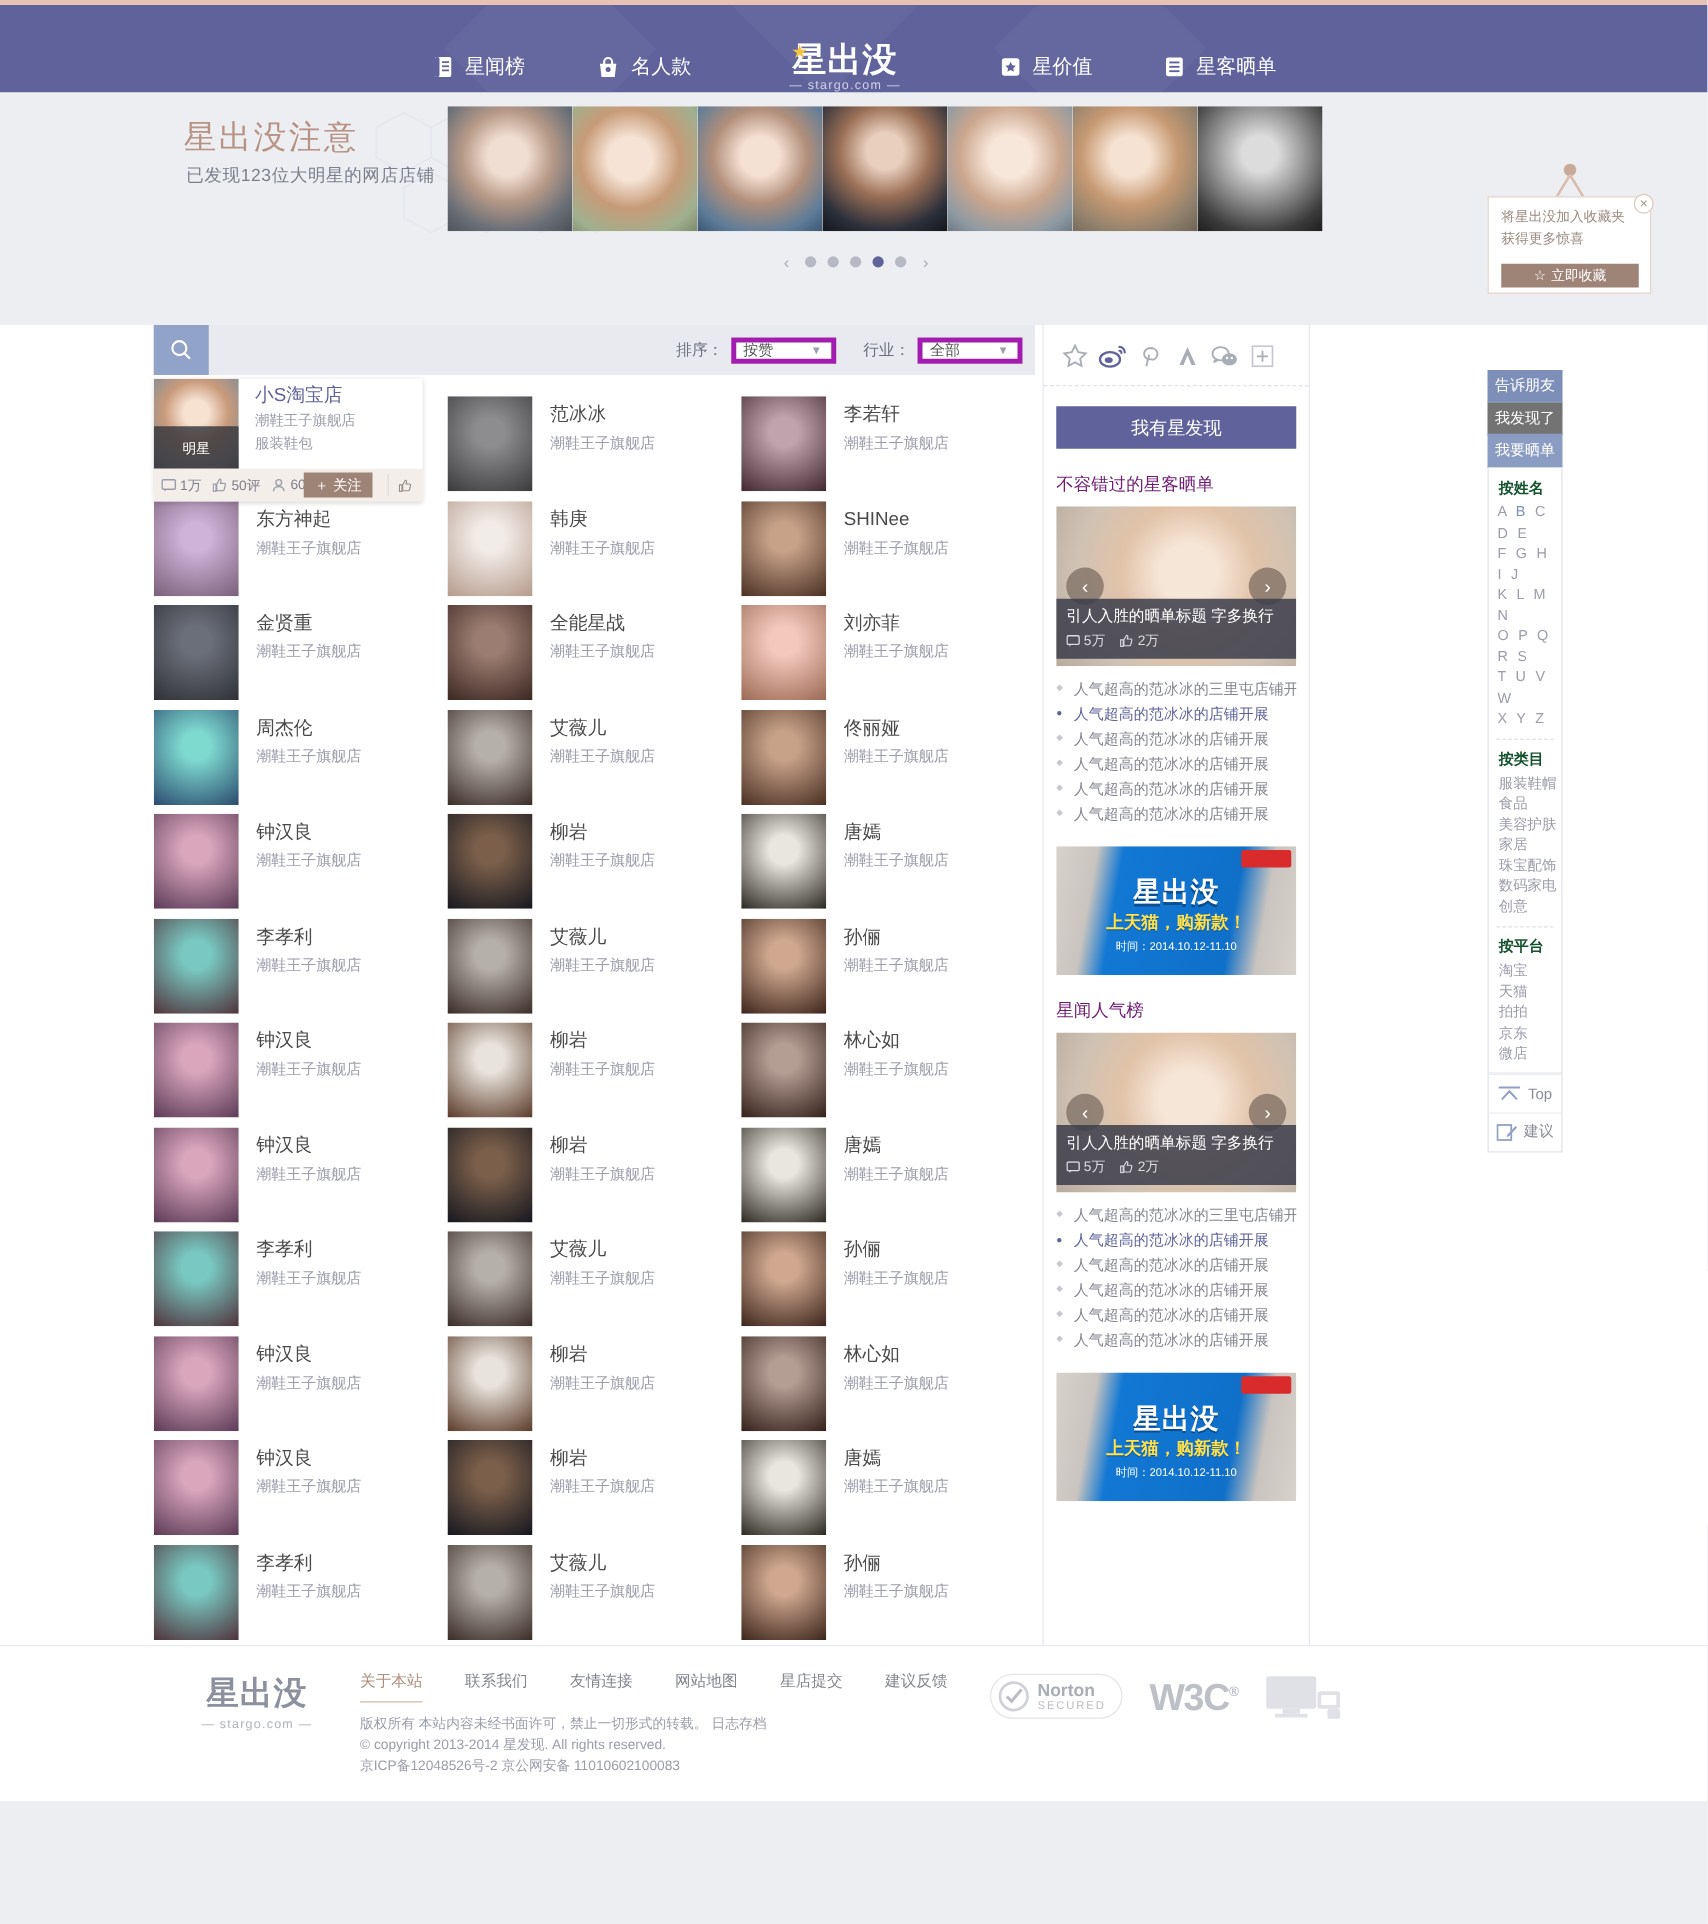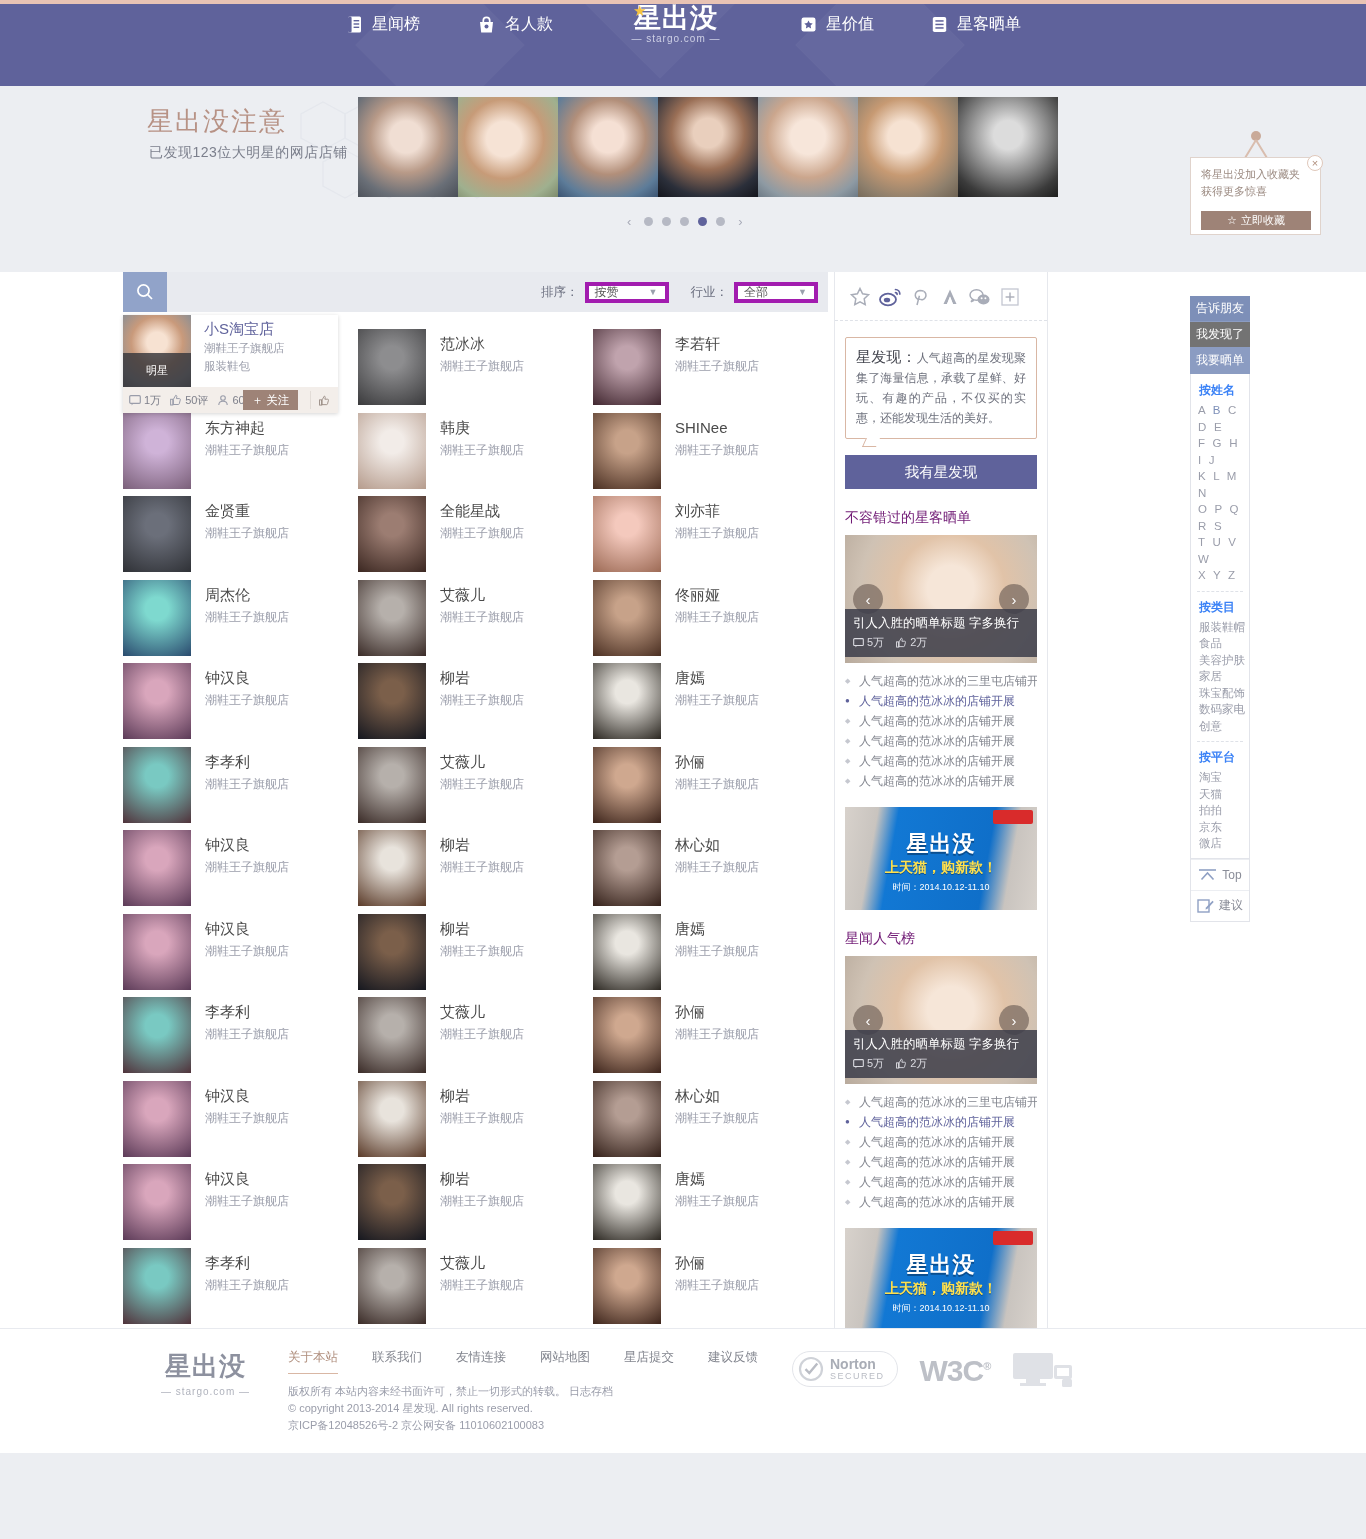--- a/index.html
+++ b/index.html
@@ -7,22 +7,22 @@
     width: 1366px;
     background: #eceef2;
     font-family: "Liberation Sans", "DejaVu Sans", sans-serif;
     color: #555;
   }
   body { width: 1366px; height: 1539px; overflow: hidden; position: relative; }
 
   
   .topbar-accent { height: 4px; background: #e8c3b4; width: 100%; }
   .topbar {
-    height: 82px; background: #5f629b; position: relative; overflow: hidden;
-    display: flex; align-items: flex-start; justify-content: center;
+    height: 70px; background: #5f629b; position: relative; overflow: hidden;
+    display: flex; align-items: flex-end; justify-content: center;
   }
   .topbar .chev {
     position: absolute; top: 50%; width: 120px; height: 120px;
     border: 0; transform: translateY(-50%) rotate(45deg);
     background: rgba(255,255,255,0.045);
   }
   .nav-wrap { display: flex; align-items: center; gap: 0; position: relative; z-index: 3; }
   .nav-item {
     display: flex; align-items: center; gap: 8px; color: #fff;
     font-size: 16px; padding: 0 28px; cursor: pointer; white-space: nowrap;
@@ -196,21 +196,21 @@
   
   .fsb { position: absolute; left: 1190px; top: 296px; width: 60px; z-index: 30; }
   .fsb-btn {
     height: 26px; background: #7d8fb8; color: #fff; font-size: 12px;
     display: flex; align-items: center; justify-content: center; cursor: pointer;
     border-bottom: 1px solid #8b9cc2;
   }
   .fsb-btn.b2 { background: #737373; }
   .fsb-btn.b3 { background: #8b9cc2; }
   .fsb-box { background: #fff; border: 1px solid #e2e4ea; border-top: none; padding: 8px 0 6px 0; }
-  .fsb-h { font-size: 12px; color: #3b82f6; padding: 0 0 3px 8px; font-weight: bold; }
+  .fsb-h { font-size: 12px; color: #14532d; padding: 0 0 3px 8px; font-weight: bold; }
   .fsb-letters { padding: 0 7px; font-size: 11.5px; color: #9a9daa; line-height: 16.5px; letter-spacing: 2.2px; }
   .fsb-letters b { color: #7d8fb8; font-weight: normal; }
   .fsb-divider { border-top: 1px dashed #dfe2e8; margin: 7px 6px; }
   .fsb-link { font-size: 11.5px; color: #9a9daa; line-height: 16.5px; padding-left: 8px; cursor: pointer; }
   .fsb-foot { background: #fff; border: 1px solid #e2e4ea; border-top: none; }
   .fsb-foot div {
     height: 31px; display: flex; align-items: center; justify-content: center; gap: 5px;
     font-size: 12px; color: #8a8d98; cursor: pointer; border-top: 1px solid #eceef2;
   }
 
@@ -795,24 +795,20 @@
         </div>
         <div class="soc">
           <svg width="20" height="20" viewBox="0 0 20 20">
               <rect x="2" y="2" width="16" height="16" stroke="#c4c7d1" stroke-width="1.3" fill="none"></rect>
               <line x1="10" y1="5.6" x2="10" y2="14.4" stroke="#a9adb8" stroke-width="1.4"></line>
               <line x1="5.6" y1="10" x2="14.4" y2="10" stroke="#a9adb8" stroke-width="1.4"></line>
             </svg>
         </div>
       </div>
 
-      <div class="bubble">
-        <p><b>星发现：</b><span>人气超高的星发现聚集了海量信息，承载了星鲜、好玩、有趣的产品，不仅买的实惠，还能发现生活的美好。</span></p>
-        <div class="bubble-arrow"></div>
-      </div>
       <div class="discover-btn">我有星发现</div>
 
       <div class="sec-title">不容错过的星客晒单</div>
       <div class="promo">
         <div class="promo-img" style="background:radial-gradient(circle at 55% 42%,#f6e6d8 18%,#e1c3a8 42%,#cfc2b4 70%,#b8aa9c 100%)"></div>
         <div class="car-arrow l">‹</div>
         <div class="car-arrow r">›</div>
         <div class="promo-cap">
           <div class="t">引人入胜的晒单标题 字多换行</div>
           <div class="s">

